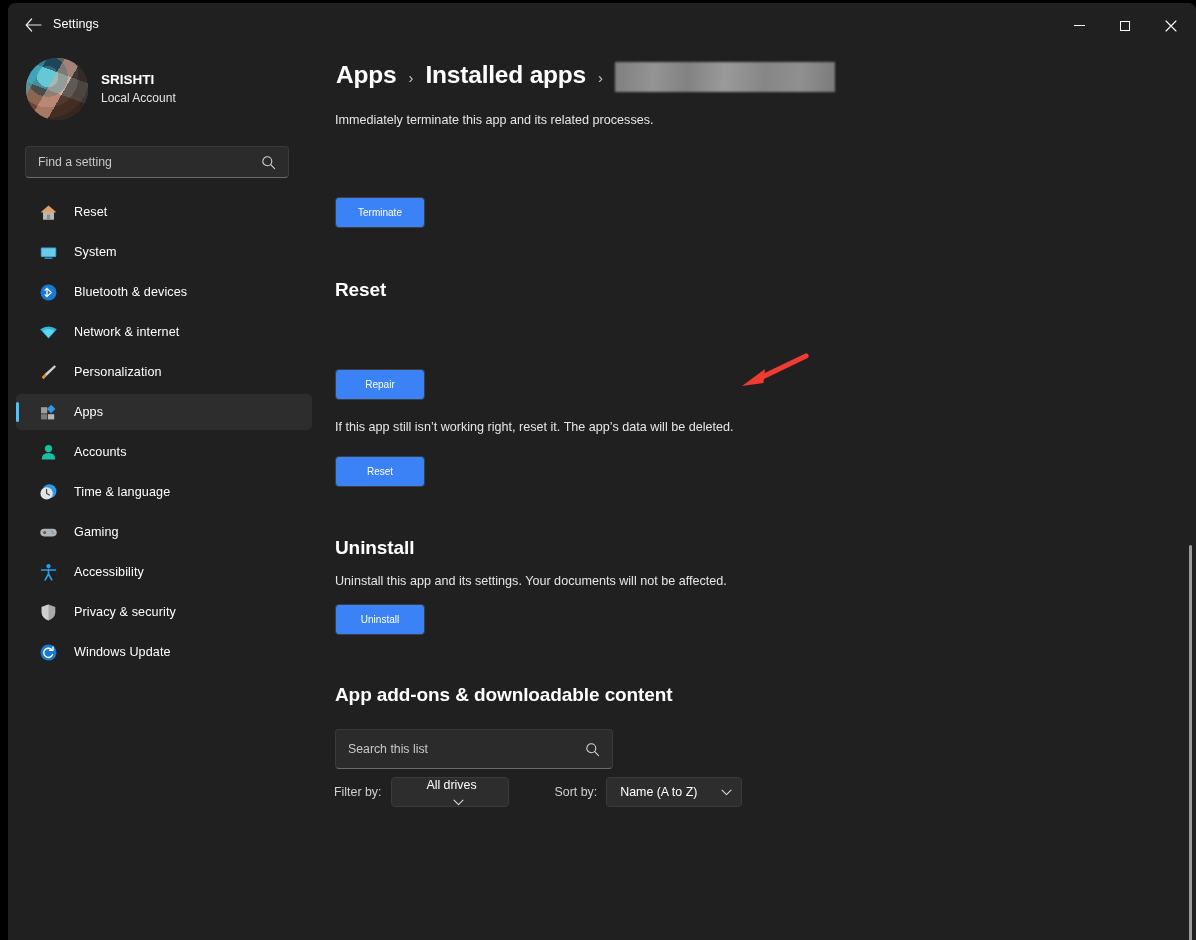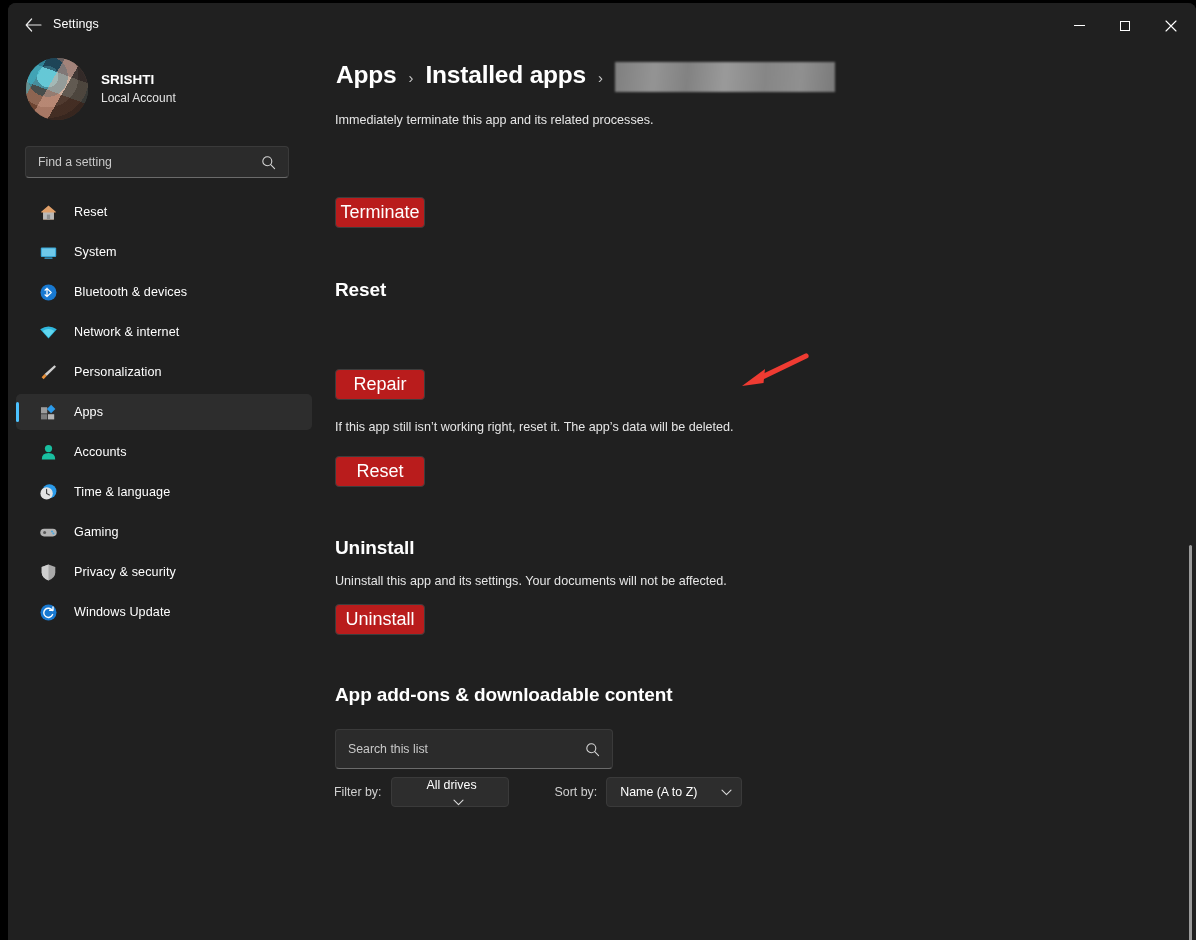--- a/index.html
+++ b/index.html
@@ -147,24 +147,24 @@
 
   .body-text {
     position: absolute; font-size: 12.6px; color: #e6e6e6; line-height: 1.5;
   }
   .section-head {
     position: absolute; font-size: 19px; color: #ffffff; font-weight: 600;
     letter-spacing: -.1px;
   }
   .win-btn {
     position: absolute; height: 31px;
-    background: #b91c1c;
+    background: #3b82f6;
     border: 1px solid #3d3d3d;
     border-radius: 4px;
-    color: #ffffff; font-size: 18px;
+    color: #ffffff; font-size: 10px;
     font-family: "Liberation Sans", sans-serif;
     cursor: pointer;
     display: flex; align-items: center; justify-content: center;
   }
 
   #terminate-btn { left: 15px; top: 149px; width: 90px; }
   #head-reset    { left: 15px; top: 231px; }
   #reset-desc-1  { left: 15px; top: 265px; width: 430px; }
   #repair-btn    { left: 15px; top: 321px; width: 90px; }
   #reset-desc-2  { left: 15px; top: 370px; width: 470px; }
@@ -372,20 +372,29 @@
           <svg width="19" height="19" viewBox="0 0 19 19">
             <rect x="1.3" y="5.8" width="16.4" height="7.6" rx="3.8" fill="#b4b4b4"></rect>
             <circle cx="5.6" cy="9.6" r="1.5" fill="#5a5a5a"></circle>
             <circle cx="13" cy="8.4" r="1" fill="#4aa8e0"></circle>
             <circle cx="14.4" cy="10.6" r="1" fill="#4aa8e0"></circle>
           </svg>
         </span>
         <span class="nav-label">Gaming</span>
       </div>
 
+      <div class="nav-item">
+        <span class="nav-icon">
+          <svg width="19" height="19" viewBox="0 0 19 19">
+            <circle cx="9.5" cy="3.2" r="2.1" fill="#2b9bea"></circle>
+            <path d="M2.6 7 L16.4 7 M9.5 6.4 L9.5 11 M9.5 11 L6.2 16.8 M9.5 11 L12.8 16.8" stroke="#2b9bea" stroke-width="1.7" fill="none" stroke-linecap="round"></path>
+          </svg>
+        </span>
+        <span class="nav-label">Accessibility</span>
+      </div>
 
       <div class="nav-item">
         <span class="nav-icon">
           <svg width="19" height="19" viewBox="0 0 19 19">
             <path d="M9.5 1.4 L16.3 4 L16.3 9.4 Q16.3 14.6 9.5 17.6 Q2.7 14.6 2.7 9.4 L2.7 4 Z" fill="#a9a9a9"></path>
             <path d="M9.5 1.4 L9.5 17.6 Q2.7 14.6 2.7 9.4 L2.7 4 Z" fill="#cfcfcf"></path>
           </svg>
         </span>
         <span class="nav-label">Privacy &amp; security</span>
       </div>

